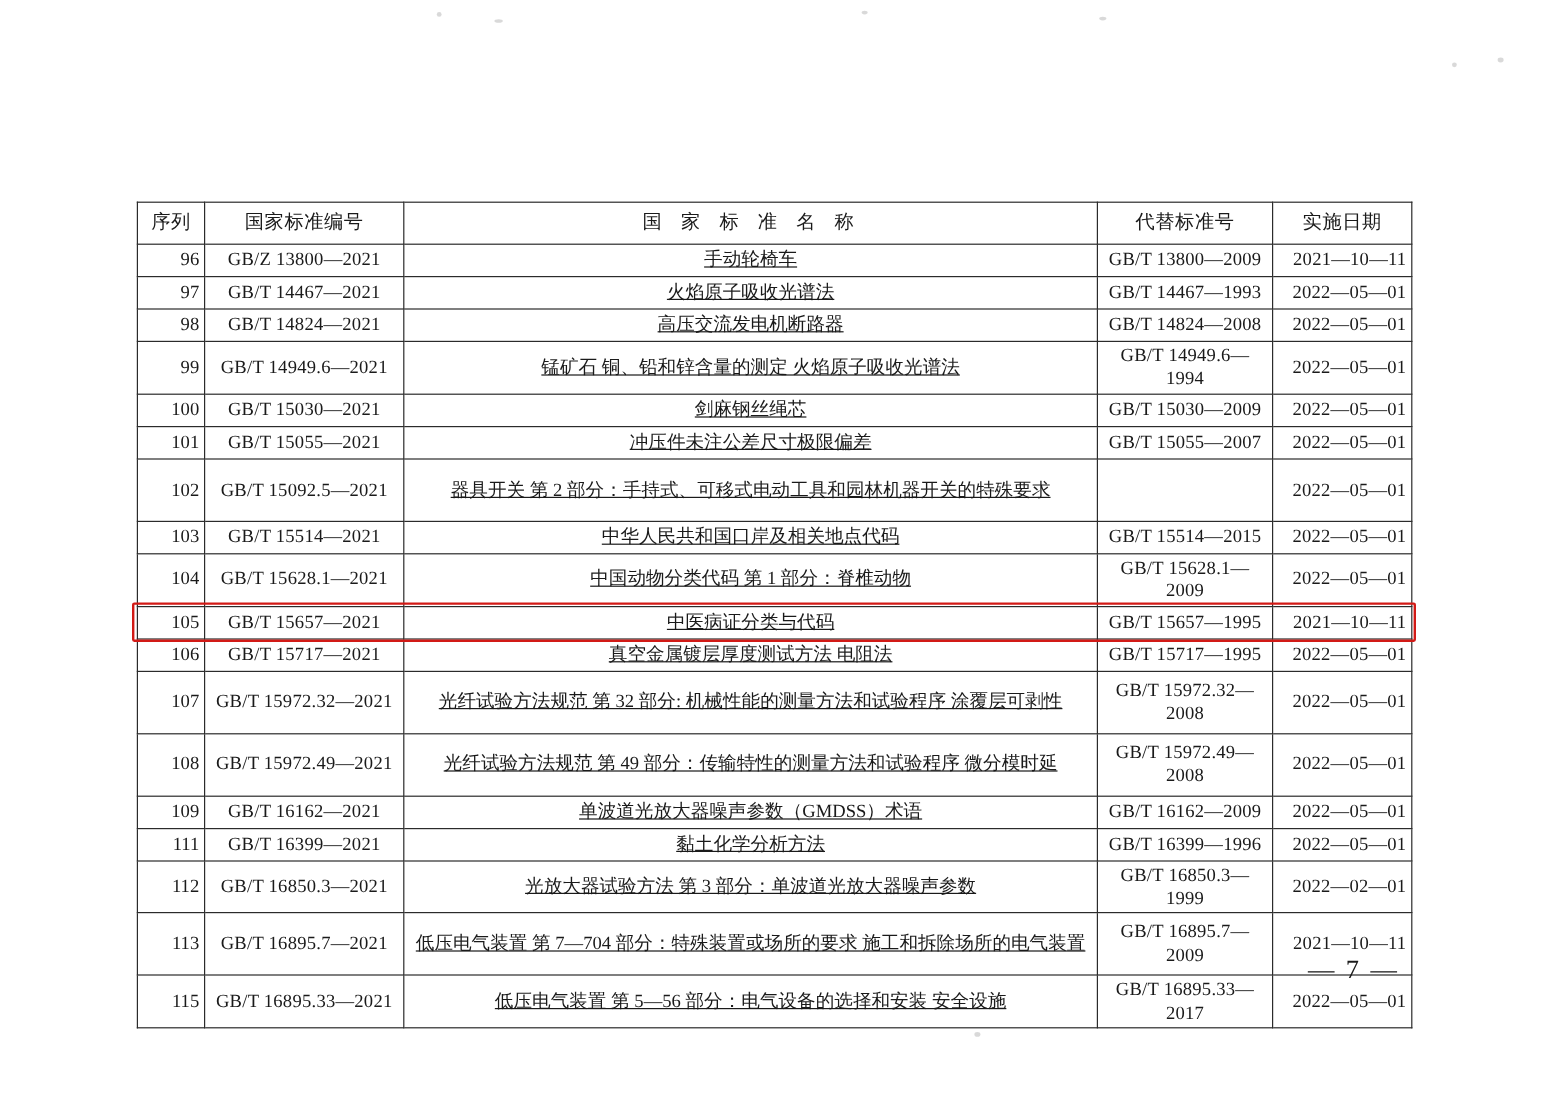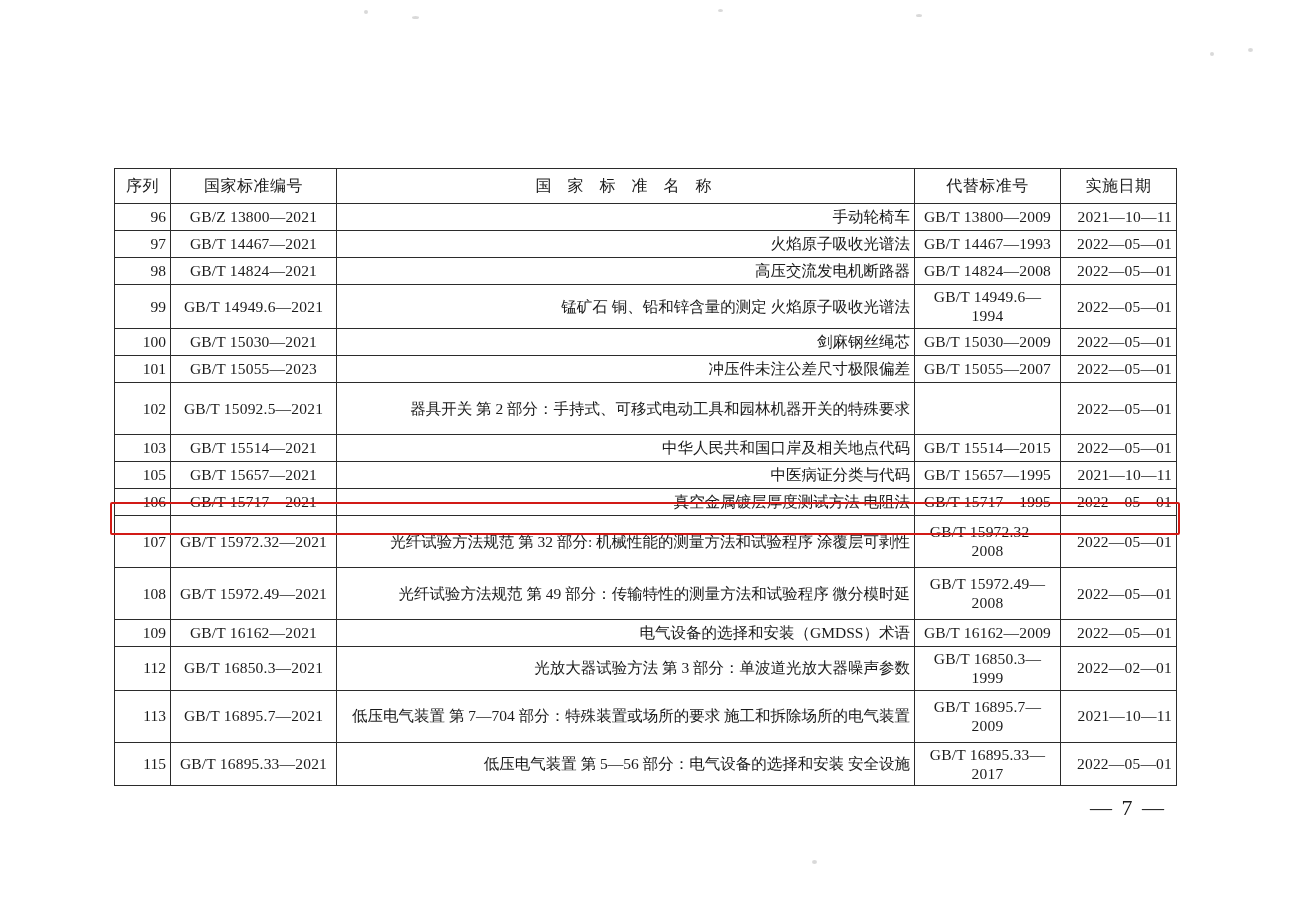--- a/index.html
+++ b/index.html
@@ -60,21 +60,21 @@
     font-size: 16px;
     letter-spacing: .5px;
   }
   thead td.hdr-name {
     letter-spacing: 6px;
     padding-left: 6px;
   }
 
   td.seq   { text-align: right; font-family: "Liberation Serif", serif; }
   td.num   { text-align: center;  padding-left: 12px; letter-spacing: .2px; }
-  td.name  { text-align: right;  padding-left: 10px; }
+  td.name  { text-align: center;  padding-left: 10px; text-decoration: underline; }
   td.repl  { text-align: center; letter-spacing: .2px; }
   td.date  { text-align: right; letter-spacing: .2px; }
 
   tbody tr { height: 27px; }
   tbody tr.tall { height: 52px; }
 
   
   .highlight-box {
     position: absolute;
     left: 110px;
@@ -157,37 +157,44 @@
         </tr>
         <tr>
           <td class="seq">100</td>
           <td class="num">GB/T 15030—2021</td>
           <td class="name">剑麻钢丝绳芯</td>
           <td class="repl">GB/T 15030—2009</td>
           <td class="date">2022—05—01</td>
         </tr>
         <tr>
           <td class="seq">101</td>
-          <td class="num">GB/T 15055—2023</td>
+          <td class="num">GB/T 15055—2021</td>
           <td class="name">冲压件未注公差尺寸极限偏差</td>
           <td class="repl">GB/T 15055—2007</td>
           <td class="date">2022—05—01</td>
         </tr>
         <tr class="tall">
           <td class="seq">102</td>
           <td class="num">GB/T 15092.5—2021</td>
           <td class="name">器具开关 第 2 部分：手持式、可移式电动工具和园林机器开关的特殊要求</td>
           <td class="repl"></td>
           <td class="date">2022—05—01</td>
         </tr>
         <tr>
           <td class="seq">103</td>
           <td class="num">GB/T 15514—2021</td>
           <td class="name">中华人民共和国口岸及相关地点代码</td>
           <td class="repl">GB/T 15514—2015</td>
+          <td class="date">2022—05—01</td>
+        </tr>
+        <tr>
+          <td class="seq">104</td>
+          <td class="num">GB/T 15628.1—2021</td>
+          <td class="name">中国动物分类代码 第 1 部分：脊椎动物</td>
+          <td class="repl">GB/T 15628.1—2009</td>
           <td class="date">2022—05—01</td>
         </tr>
         <tr>
           <td class="seq">105</td>
           <td class="num">GB/T 15657—2021</td>
           <td class="name">中医病证分类与代码</td>
           <td class="repl">GB/T 15657—1995</td>
           <td class="date">2021—10—11</td>
         </tr>
         <tr>
@@ -207,22 +214,29 @@
         <tr class="tall">
           <td class="seq">108</td>
           <td class="num">GB/T 15972.49—2021</td>
           <td class="name">光纤试验方法规范 第 49 部分：传输特性的测量方法和试验程序 微分模时延</td>
           <td class="repl">GB/T 15972.49—2008</td>
           <td class="date">2022—05—01</td>
         </tr>
         <tr>
           <td class="seq">109</td>
           <td class="num">GB/T 16162—2021</td>
-          <td class="name">电气设备的选择和安装（GMDSS）术语</td>
+          <td class="name">单波道光放大器噪声参数（GMDSS）术语</td>
           <td class="repl">GB/T 16162—2009</td>
+          <td class="date">2022—05—01</td>
+        </tr>
+        <tr>
+          <td class="seq">111</td>
+          <td class="num">GB/T 16399—2021</td>
+          <td class="name">黏土化学分析方法</td>
+          <td class="repl">GB/T 16399—1996</td>
           <td class="date">2022—05—01</td>
         </tr>
         <tr>
           <td class="seq">112</td>
           <td class="num">GB/T 16850.3—2021</td>
           <td class="name">光放大器试验方法 第 3 部分：单波道光放大器噪声参数</td>
           <td class="repl">GB/T 16850.3—1999</td>
           <td class="date">2022—02—01</td>
         </tr>
         <tr class="tall">

